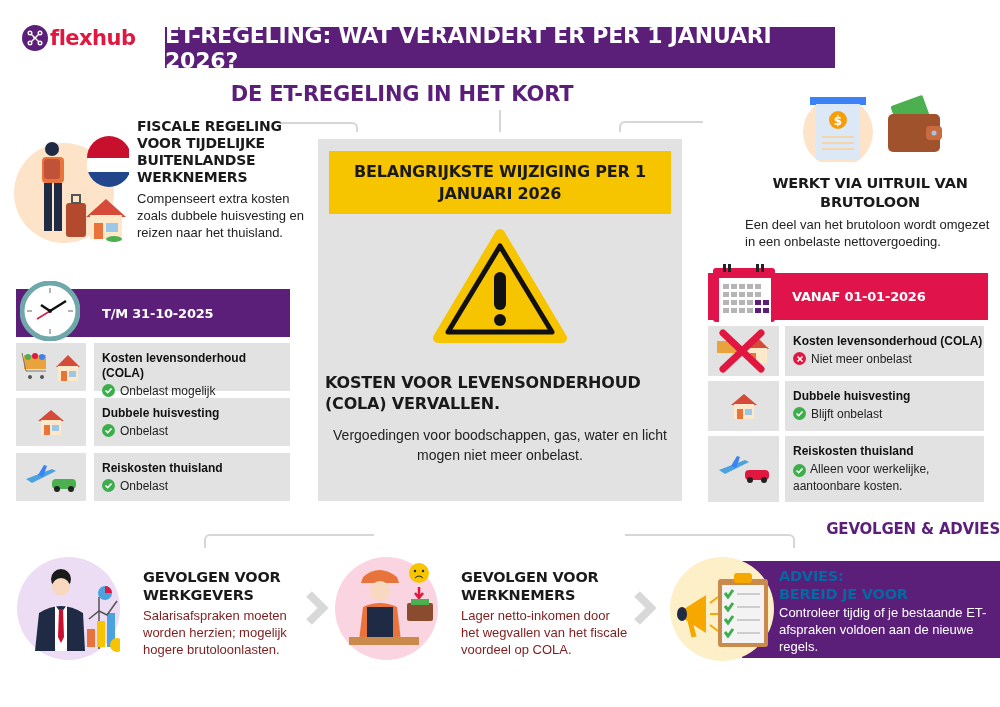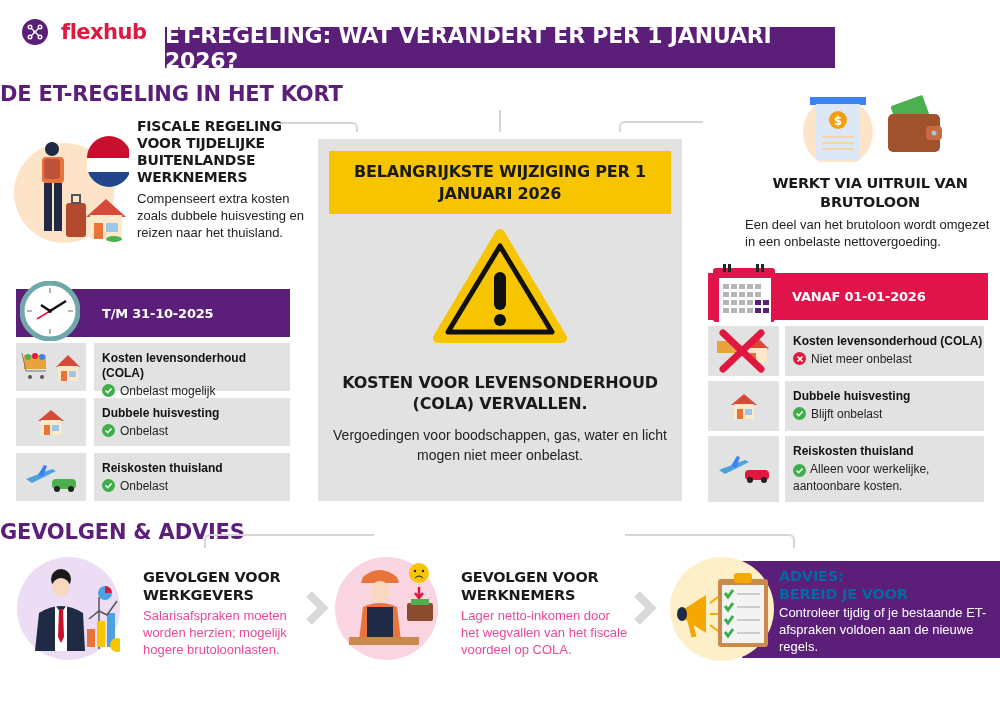--- a/index.html
+++ b/index.html
@@ -3,65 +3,65 @@
 <meta charset="utf-8">
 <style>
   *{box-sizing:border-box;margin:0;padding:0}
   html,body{width:1000px;height:707px;background:#fff;overflow:hidden}
   body{position:relative;font-family:"Liberation Sans",sans-serif;color:#1a1a1a}
   .abs{position:absolute}
   .purple{color:#5b1f7a}
   .h-bold{font-family:"DejaVu Sans",sans-serif;font-weight:bold;letter-spacing:-0.2px}
 
   
-  #logo{left:22px;top:19px;display:flex;align-items:center;gap:13px}
+  #logo{left:22px;top:25px;display:flex;align-items:center;gap:2px}
   #logo .mark{width:26px;height:26px;border-radius:50%;background:#5b1f7a;display:flex;align-items:center;justify-content:center}
   #logo .word{color:#e0173f;font-weight:bold;font-size:21px;font-family:"DejaVu Sans",sans-serif;letter-spacing:-0.5px}
 
   
   #title-banner{left:165px;top:27px;width:670px;height:41px;background:#5b1f7a;color:#fff;display:flex;align-items:center;justify-content:center;font-size:22px}
-  #section1-title{left:0;width:804px;top:82px;text-align:left;font-size:21px}
+  #section1-title{left:0;width:804px;top:82px;text-align:center;font-size:21px}
 
   
   .line{position:absolute;border-color:#d6d6d6;border-style:solid;border-width:0}
 
   
   #intro-left-illus{left:14px;top:135px;width:115px;height:110px}
   #intro-left-title{left:137px;top:118px;width:170px;font-size:14px;line-height:17px;text-transform:uppercase}
   #intro-left-text{left:137px;top:190px;width:170px;font-size:13px;line-height:17px;color:#222}
 
   
   #intro-right-illus{left:798px;top:92px;width:150px;height:70px}
   #intro-right-title{left:745px;top:174px;width:250px;font-size:14.5px;line-height:19px;text-align:center;text-transform:uppercase}
   #intro-right-text{left:745px;top:216px;width:250px;font-size:13px;line-height:17px;text-align:left;color:#222}
 
   
   #center-box{left:318px;top:139px;width:364px;height:362px;background:#e2e2e2}
   #center-banner{left:329px;top:151px;width:342px;height:63px;background:#f7c400;display:flex;align-items:center;justify-content:center;text-align:center;font-size:16px;line-height:22px;color:#1a1a1a;padding:0 10px}
   #warning-icon{left:432px;top:228px;width:136px;height:118px}
-  #center-heading{left:325px;top:372px;width:350px;text-align:center;font-size:16px;line-height:21px}
+  #center-heading{left:325px;top:372px;width:350px;text-align:left;font-size:16px;line-height:21px}
   #center-text{left:330px;top:425px;width:340px;text-align:center;font-size:14px;line-height:20px;color:#222}
 
   
   .panel-head{position:absolute;height:48px;color:#fff;display:flex;align-items:center;font-size:13px}
   #left-head{left:16px;top:289px;width:274px;background:#5b1f7a;padding-left:86px}
   #right-head{left:708px;top:273px;width:280px;height:47px;background:#e0134b;padding-left:84px}
   .row-icon{position:absolute;background:#e2e2e2;display:flex;align-items:center;justify-content:center}
   .row-body{position:absolute;background:#e2e2e2;padding:8px 0 0 8px}
   .row-title{font-weight:bold;font-size:12px;line-height:15px;color:#111}
   .row-status{font-size:12px;line-height:16px;color:#222;display:flex;align-items:flex-start;gap:5px;margin-top:2px}
   .status-icon{flex:0 0 13px;width:13px;height:13px;border-radius:50%;display:flex;align-items:center;justify-content:center;margin-top:1px}
   .ok{background:#3dae4b}
   .bad{background:#e0173f}
 
   
-  #section2-title{left:0;width:1000px;top:520px;text-align:left;font-size:21px}
+  #section2-title{left:0;width:1000px;top:520px;text-align:right;font-size:15px}
   .circle{position:absolute;border-radius:50%}
   .card-title{position:absolute;font-size:14.5px;line-height:18px;text-transform:uppercase}
-  .card-text{position:absolute;font-size:13px;line-height:17px;color:#ec4899}
+  .card-text{position:absolute;font-size:13px;line-height:17px;color:#7f1d1d}
   .chev{position:absolute;width:24px;height:36px}
   #advice-bg{left:742px;top:561px;width:258px;height:97px;background:#5b1f7a}
 </style>
 </head>
 <body>
 
 <div id="logo" class="abs">
   <div class="mark">
     <svg width="18" height="18" viewBox="0 0 18 18">
         <g fill="none" stroke="#fff" stroke-width="1.4">

